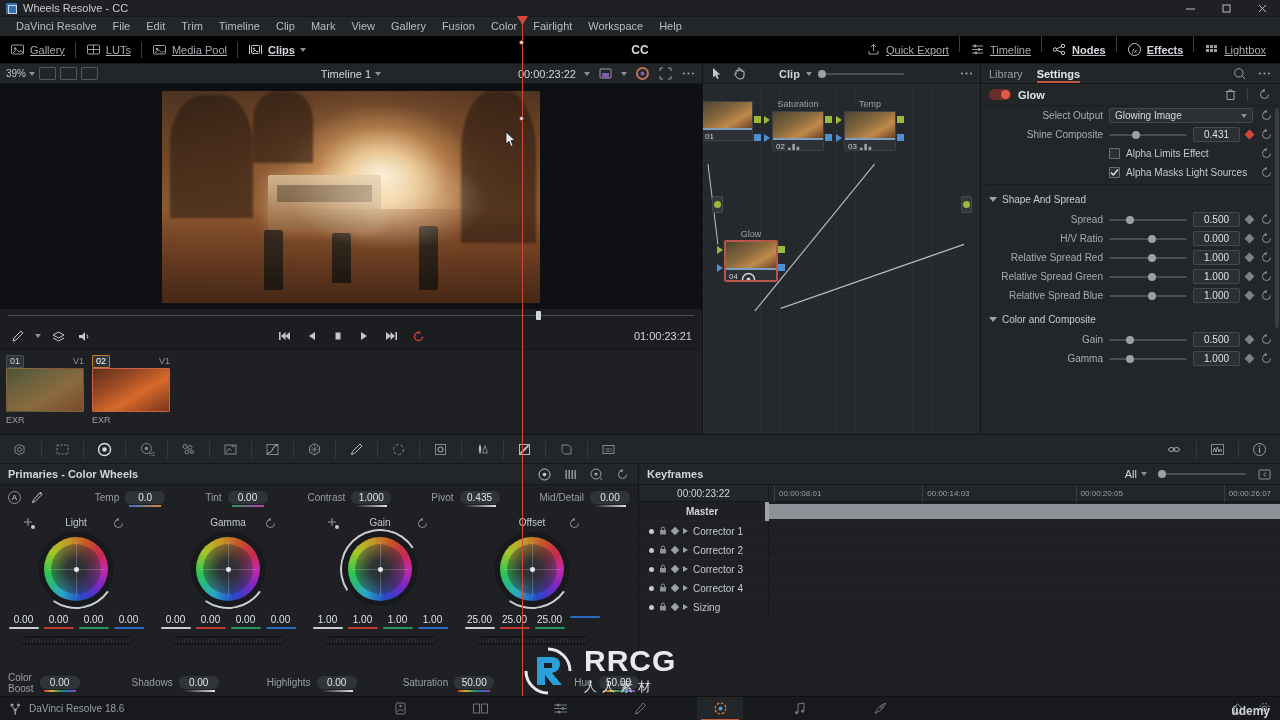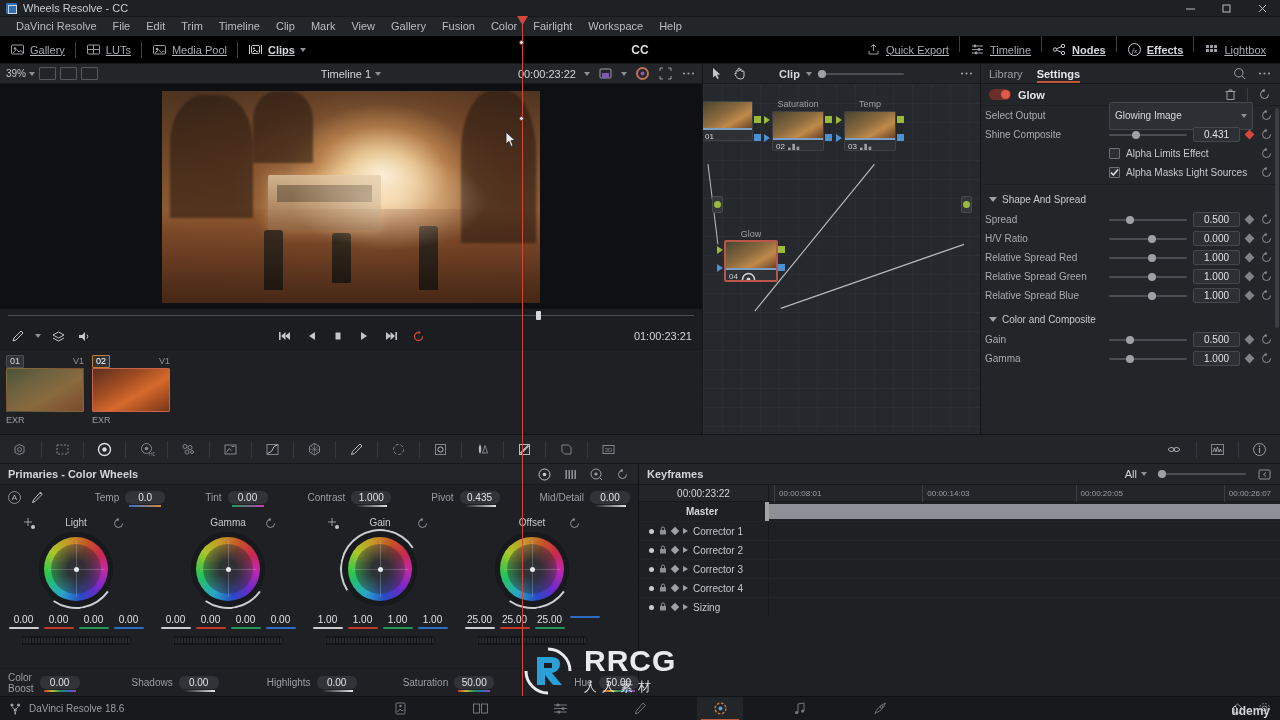--- a/index.html
+++ b/index.html
@@ -234,26 +234,26 @@
   }
   .toggle-pill {
     width: 22px; height: 11px; border-radius: 6px; background: #6b2f2a; position: relative; flex: 0 0 22px;
   }
   .toggle-pill i { position: absolute; right: 1px; top: 1px; width: 9px; height: 9px; border-radius: 50%;
                    background: #e05a4a; display: block; }
   .fx-name { font-size: 11px; color: #e3e6ea; font-weight: bold; }
   .fx-title .insp-right { gap: 9px; }
 
   .row { height: 19px; display: flex; align-items: center; padding: 0 6px 0 4px; gap: 6px; }
-  .lbl { width: 118px; font-size: 10px; color: #a8abaf; flex: 0 0 118px;
+  .lbl { width: 118px; text-align: right; font-size: 10px; color: #a8abaf; flex: 0 0 118px;
          white-space: nowrap; overflow: hidden; }
   .ctrl { flex: 1 1 auto; display: flex; align-items: center; gap: 6px; }
   .select {
     flex: 1 1 auto; height: 15px; background: #2c3034; border: 1px solid #44484d; border-radius: 2px;
-    display: flex; align-items: center; justify-content: space-between; padding: 13px 5px;
+    display: flex; align-items: center; justify-content: space-between; padding: 0 5px;
     font-size: 10px; color: #d6d9dd;
   }
   .slider { flex: 1 1 auto; height: 2px; background: #4a4e53; position: relative; border-radius: 1px; }
   .slider i { position: absolute; top: -3px; width: 8px; height: 8px; border-radius: 50%;
               background: #9da1a6; display: block; }
   .numbox {
     width: 47px; height: 15px; background: #2c3034; border: 1px solid #44484d; border-radius: 2px;
     display: flex; align-items: center; justify-content: center; font-size: 10px; color: #dfe2e6;
     flex: 0 0 47px;
   }

